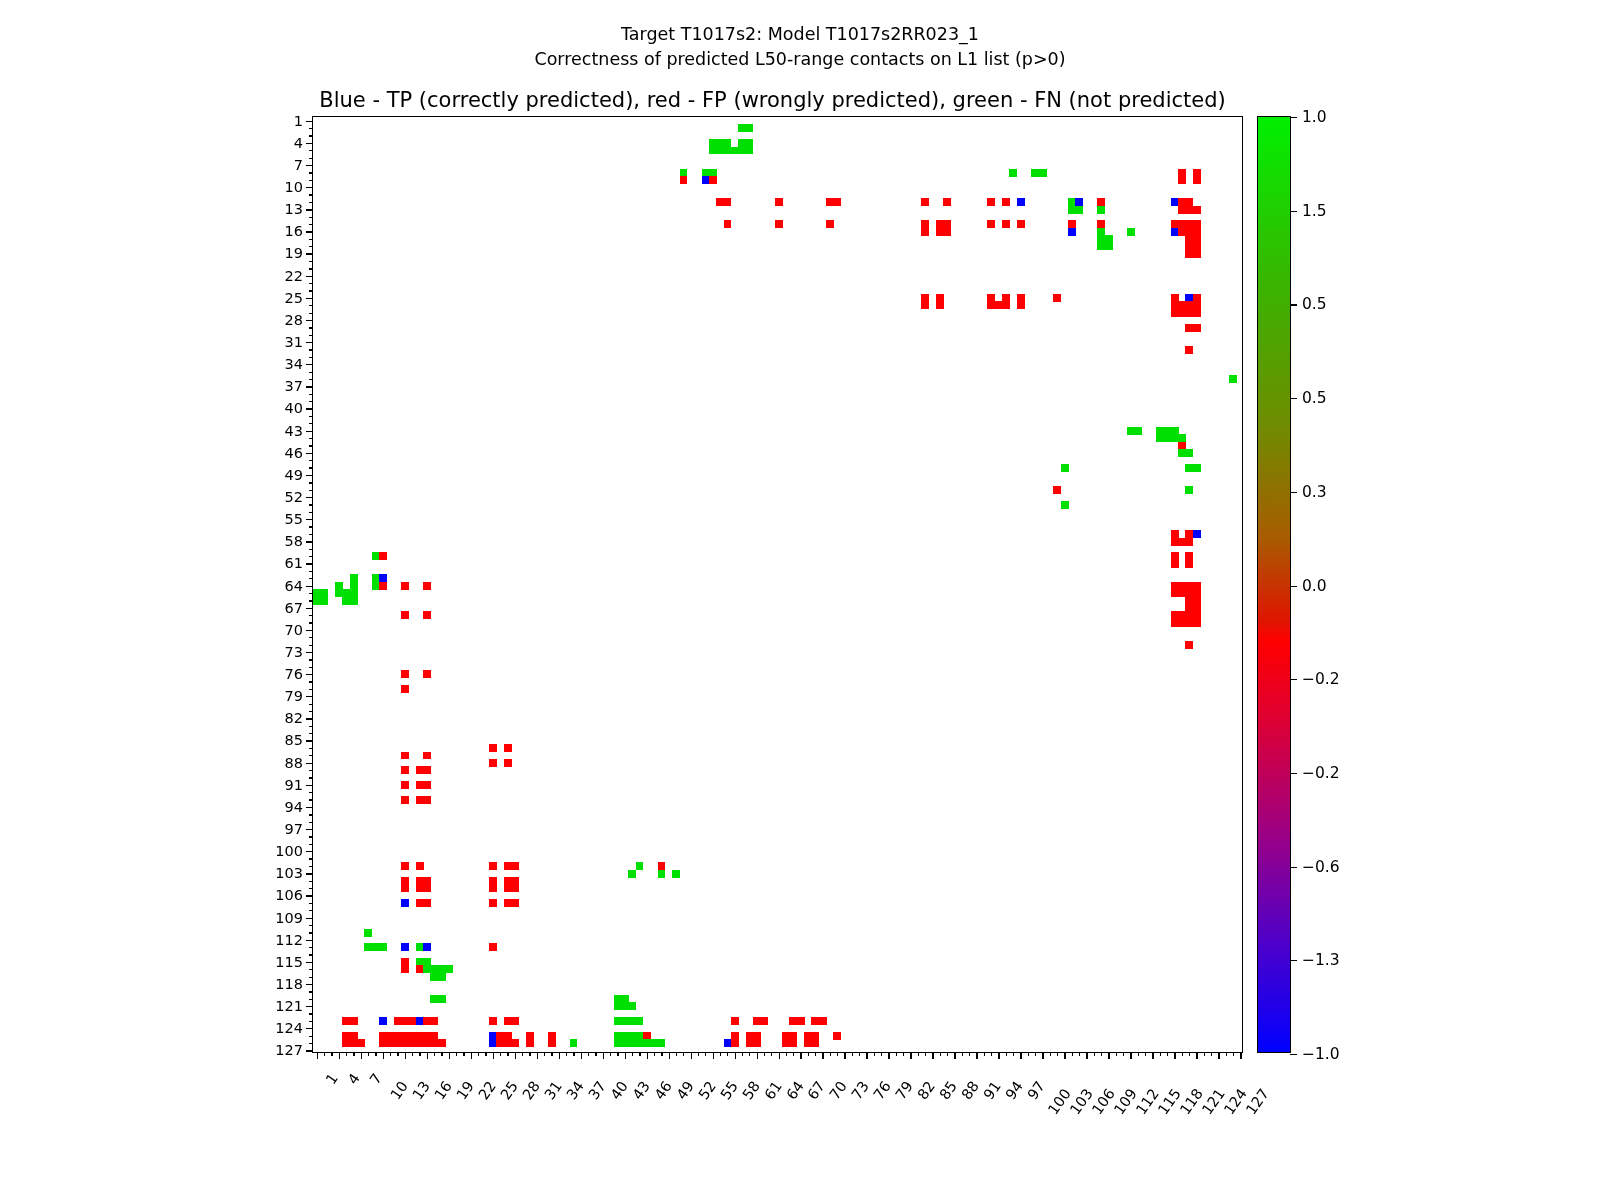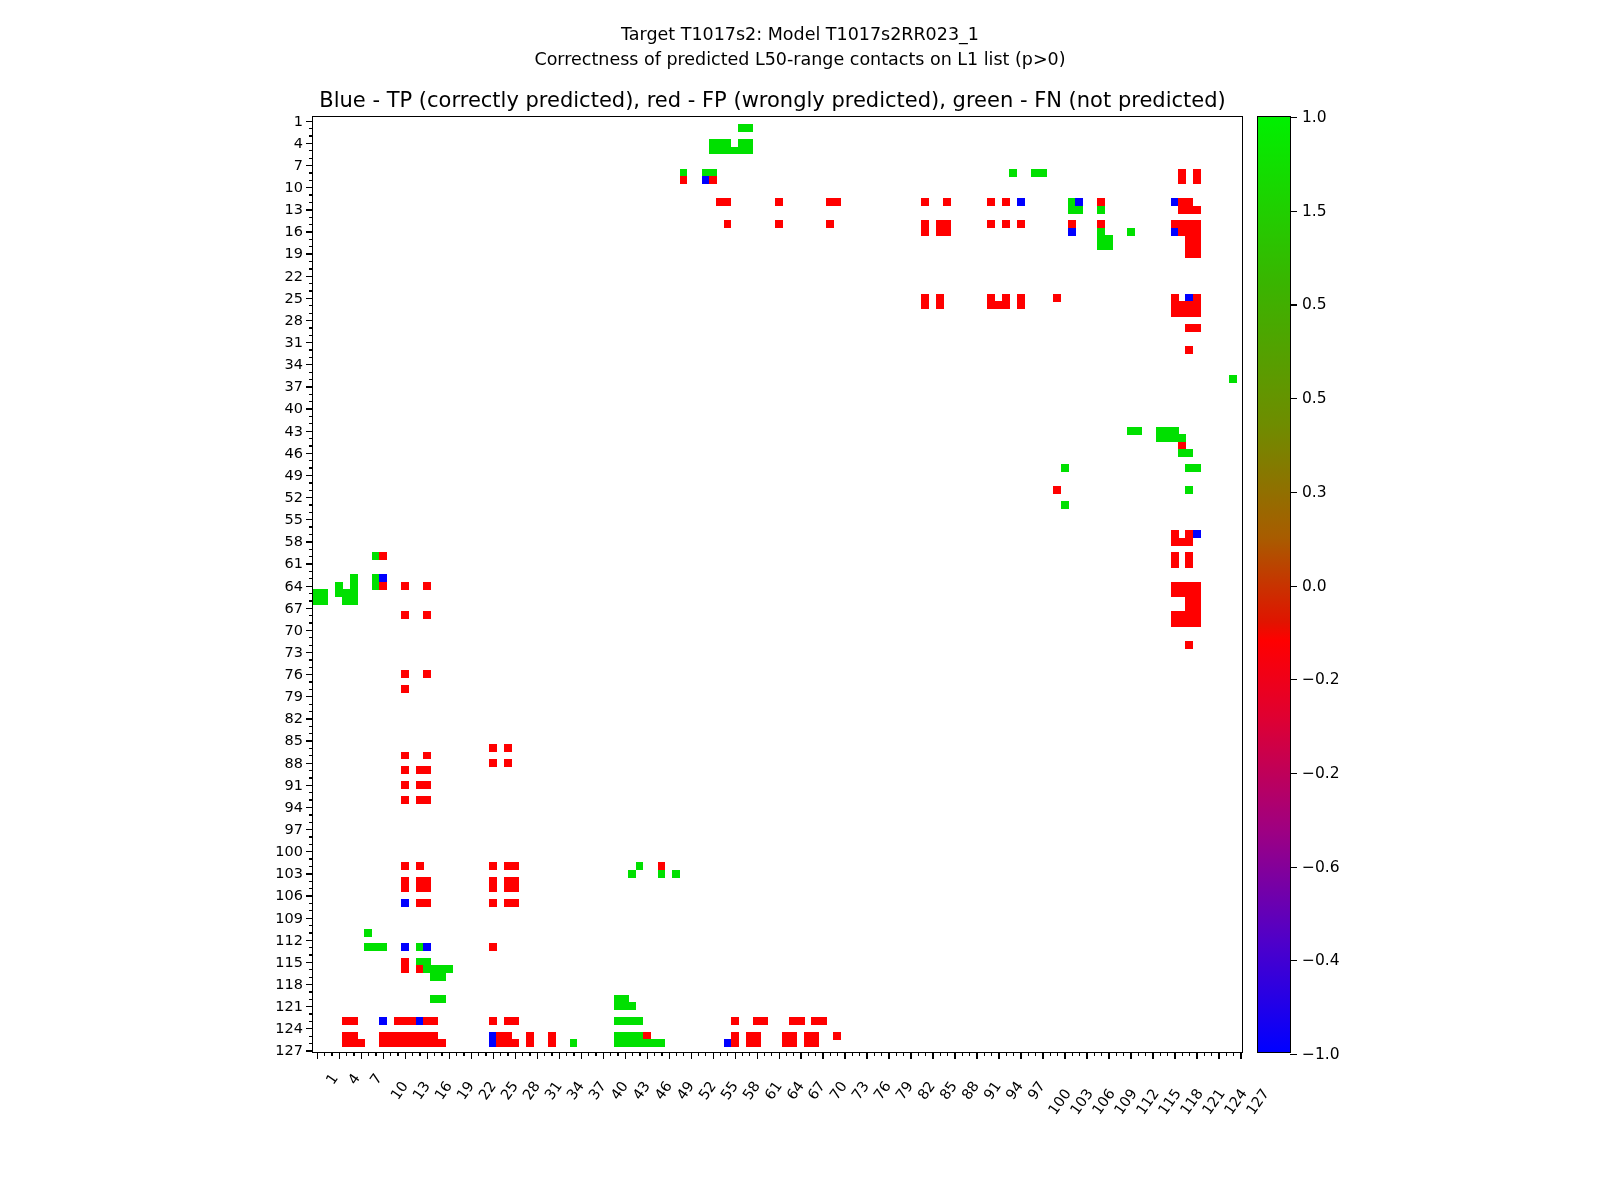--- a/index.html
+++ b/index.html
@@ -754,18 +754,18 @@
       <div class="cblabel" style="top: 374.8px;">0.3</div>
       <div class="cbtick" style="top: 468.5px;"></div>
       <div class="cblabel" style="top: 468.5px;">0.0</div>
       <div class="cbtick" style="top: 562.2px;"></div>
       <div class="cblabel" style="top: 562.2px;">−0.2</div>
       <div class="cbtick" style="top: 655.9px;"></div>
       <div class="cblabel" style="top: 655.9px;">−0.2</div>
       <div class="cbtick" style="top: 749.6px;"></div>
       <div class="cblabel" style="top: 749.6px;">−0.6</div>
       <div class="cbtick" style="top: 843.3px;"></div>
-      <div class="cblabel" style="top: 843.3px;">−0.4</div>
+      <div class="cblabel" style="top: 843.3px;">−1.3</div>
       <div class="cbtick" style="top: 937px;"></div>
       <div class="cblabel" style="top: 937px;">−1.0</div>
     </div>
 
 </div>
 
 </body></html>

